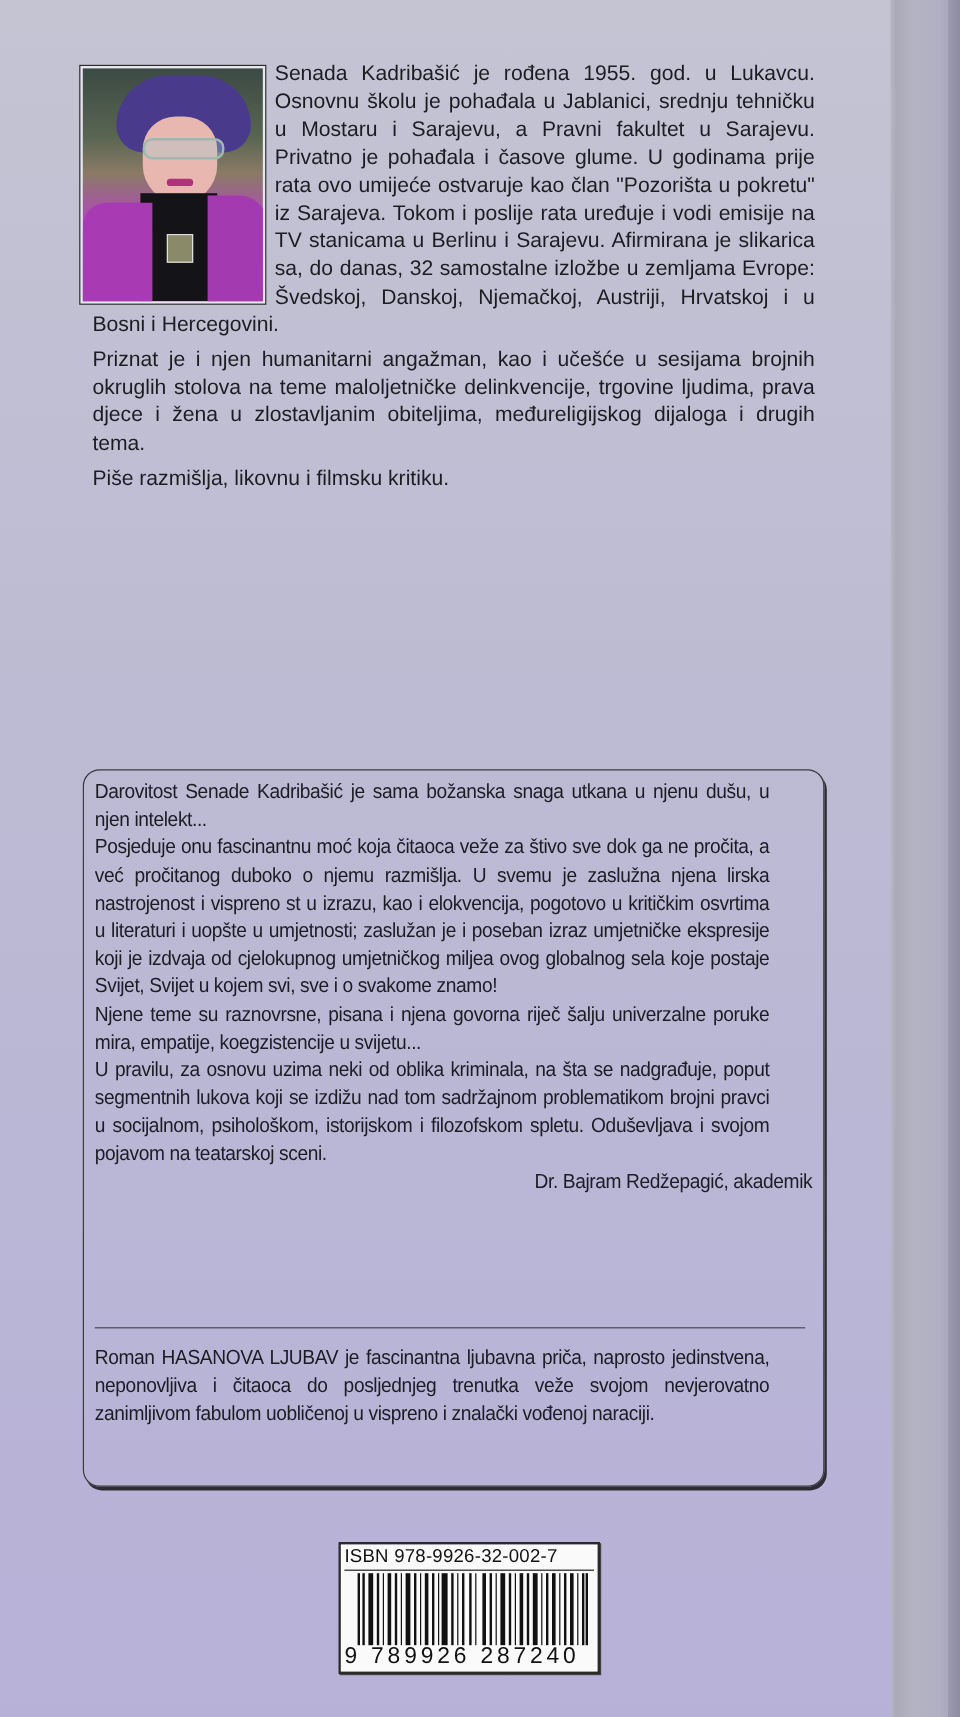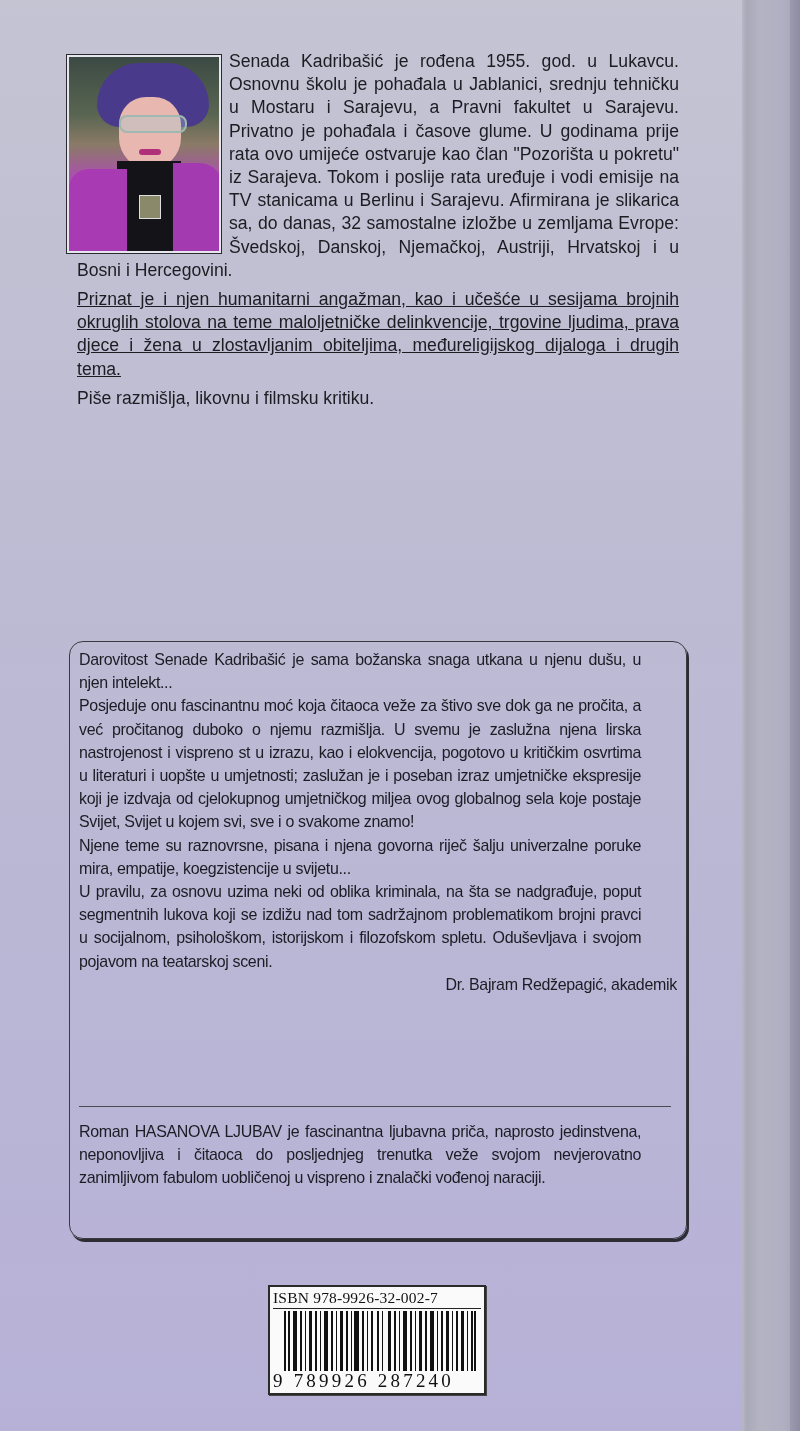--- a/index.html
+++ b/index.html
@@ -45,22 +45,22 @@
     font-size: 17px; line-height: 23.2px; letter-spacing: -0.35px; color: #1c1c24;
     text-align: justify; transform: scaleX(0.94); transform-origin: left top;
   }
   .review-text p { margin: 0; }
   .review-text .sig { text-align: right; width: 636px; }
   .divider {
     position: absolute; left: 79px; top: 1106px; width: 592px; height: 0;
     border-top: 1.5px solid #4a4a52;
   }
   .isbn {
-    position: absolute; left: 268px; top: 1285px; width: 214px; height: 106px;
-    background: #fafafa; border: 2px solid #2a2a2a; box-shadow: 1px 1px 0 #444; font-family: Liberation Serif, serif;
+    position: absolute; left: 282px; top: 1285px; width: 214px; height: 106px;
+    background: #fafafa; border: 2px solid #2a2a2a; box-shadow: 1px 1px 0 #444;
   }
   .isbn-label {
     position: absolute; left: 3px; top: 1px; right: 3px; height: 20px;
     font-size: 15.5px; line-height: 20px; color: #111; border-bottom: 1px solid #222;
     letter-spacing: 0.2px; white-space: nowrap;
   }
   .bars { position: absolute; left: 14px; top: 24px; width: 192px; height: 60px; }
   .bars span { position: absolute; top: 0; height: 60px; background: #111; }
   .isbn-digits {
     position: absolute; left: 3px; bottom: 1px; right: 3px; height: 22px;
@@ -84,21 +84,21 @@
     <div class="coat-r"></div>
     <div class="pendant"></div>
   </div>
 </div>
 
 <div style="position:absolute; left:229px; top:50px; width:450px; height:210px; overflow:visible;">
 </div>
 <div style="position:absolute; left:77px; top:50px; width:602px; font-size:17.6px; line-height:23.2px; text-align:justify; color:#1c1c22;">
   <div style="float:left; width:152px; height:208px;"></div>
   <p style="margin:0 0 6px 0;">Senada Kadribašić je rođena 1955. god. u Lukavcu. Osnovnu školu je pohađala u Jablanici, srednju tehničku u Mostaru i Sarajevu, a Pravni fakultet u Sarajevu. Privatno je pohađala i časove glume. U godinama prije rata ovo umijeće ostvaruje kao član "Pozorišta u pokretu" iz Sarajeva. Tokom i poslije rata uređuje i vodi emisije na TV stanicama u Berlinu i Sarajevu. Afirmirana je slikarica sa, do danas, 32 samostalne izložbe u zemljama Evrope: Švedskoj, Danskoj, Njemačkoj, Austriji, Hrvatskoj i u Bosni i Hercegovini.</p>
-  <p style="margin:0 0 6px 0;text-decoration:underline;">Priznat je i njen humanitarni angažman, kao i učešće u sesijama brojnih okruglih stolova na teme maloljetničke delinkvencije, trgovine ljudima, prava djece i žena u zlostavljanim obiteljima, međureligijskog dijaloga i drugih tema.</p>
+  <p style="margin:0 0 6px 0;">Priznat je i njen humanitarni angažman, kao i učešće u sesijama brojnih okruglih stolova na teme maloljetničke delinkvencije, trgovine ljudima, prava djece i žena u zlostavljanim obiteljima, međureligijskog dijaloga i drugih tema.</p>
   <p style="margin:0;">Piše razmišlja, likovnu i filmsku kritiku.</p>
 </div>
 
 <div class="review-box"></div>
 <div class="review-text" style="top:648px;">
   <p>Darovitost Senade Kadribašić je sama božanska snaga utkana u njenu dušu, u njen intelekt...</p>
   <p>Posjeduje onu fascinantnu moć koja čitaoca veže za štivo sve dok ga ne pročita, a već pročitanog duboko o njemu razmišlja. U svemu je zaslužna njena lirska nastrojenost i vispreno st u izrazu, kao i elokvencija, pogotovo u kritičkim osvrtima u literaturi i uopšte u umjetnosti; zaslužan je i poseban izraz umjetničke ekspresije koji je izdvaja od cjelokupnog umjetničkog miljea ovog globalnog sela koje postaje Svijet, Svijet u kojem svi, sve i o svakome znamo!</p>
   <p>Njene teme su raznovrsne, pisana i njena govorna riječ šalju univerzalne poruke mira, empatije, koegzistencije u svijetu...</p>
   <p>U pravilu, za osnovu uzima neki od oblika kriminala, na šta se nadgrađuje, poput segmentnih lukova koji se izdižu nad tom sadržajnom problematikom brojni pravci u socijalnom, psihološkom, istorijskom i filozofskom spletu. Oduševljava i svojom pojavom na teatarskoj sceni.</p>
   <p class="sig">Dr. Bajram Redžepagić, akademik</p>

